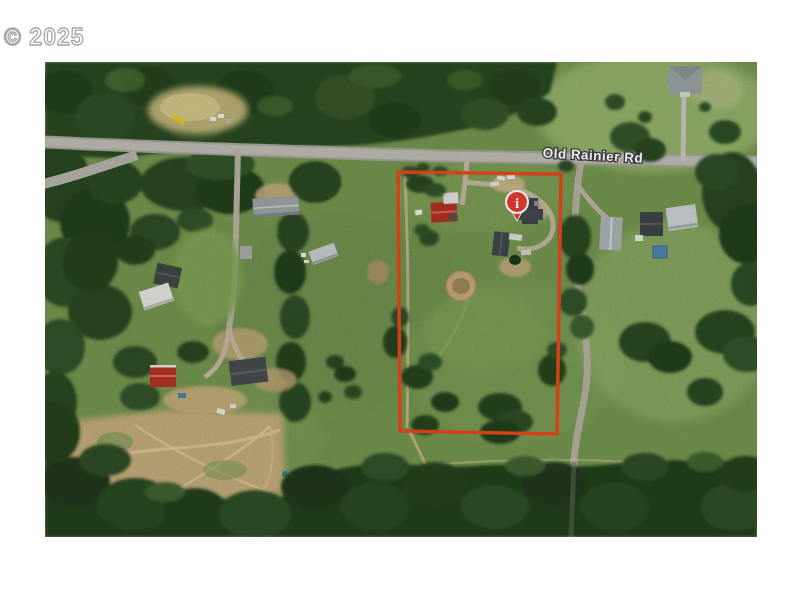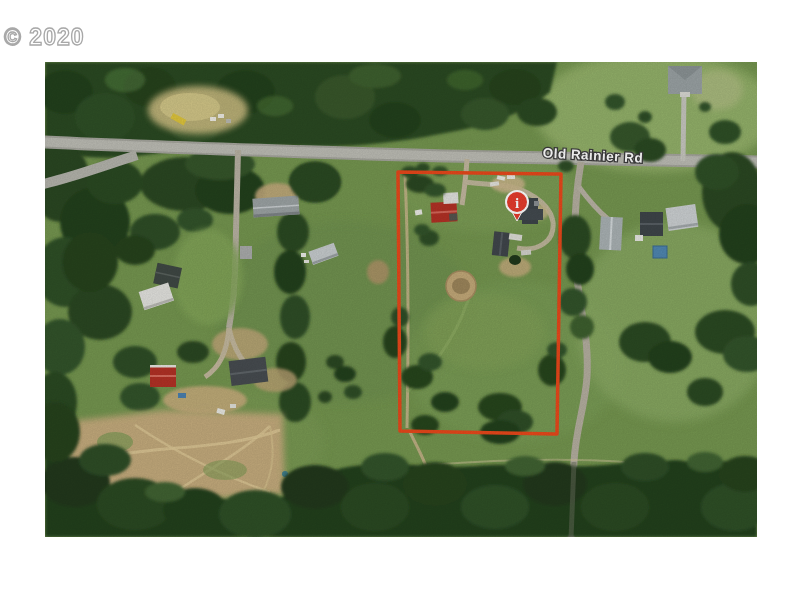--- a/index.html
+++ b/index.html
@@ -7,21 +7,21 @@
        font-family:"Liberation Sans",sans-serif;}
   .watermark{position:absolute;left:4px;top:24px;font-weight:700;font-size:23px;
        letter-spacing:1px;color:#ffffff;-webkit-text-stroke:1.3px #a8a8a8;
        text-shadow:0 0 1px #c2c2c2;user-select:none;}
   .map-frame{position:absolute;left:45px;top:62px;width:712px;height:475px;overflow:hidden;}
   .map-frame svg{display:block;}
 </style>
 </head>
 <body>
 
-<div class="watermark">© 2020</div>
+<div class="watermark">© 2025</div>
 
 <div class="map-frame">
 <svg width="712" height="475" viewBox="0 0 712 475" xmlns="http://www.w3.org/2000/svg">
   <defs>
     <filter id="b2" x="-20%" y="-20%" width="140%" height="140%">
           <feGaussianBlur stdDeviation="1.6"></feGaussianBlur>
         </filter>
     <filter id="b4" x="-30%" y="-30%" width="160%" height="160%">
           <feGaussianBlur stdDeviation="3"></feGaussianBlur>
         </filter>

